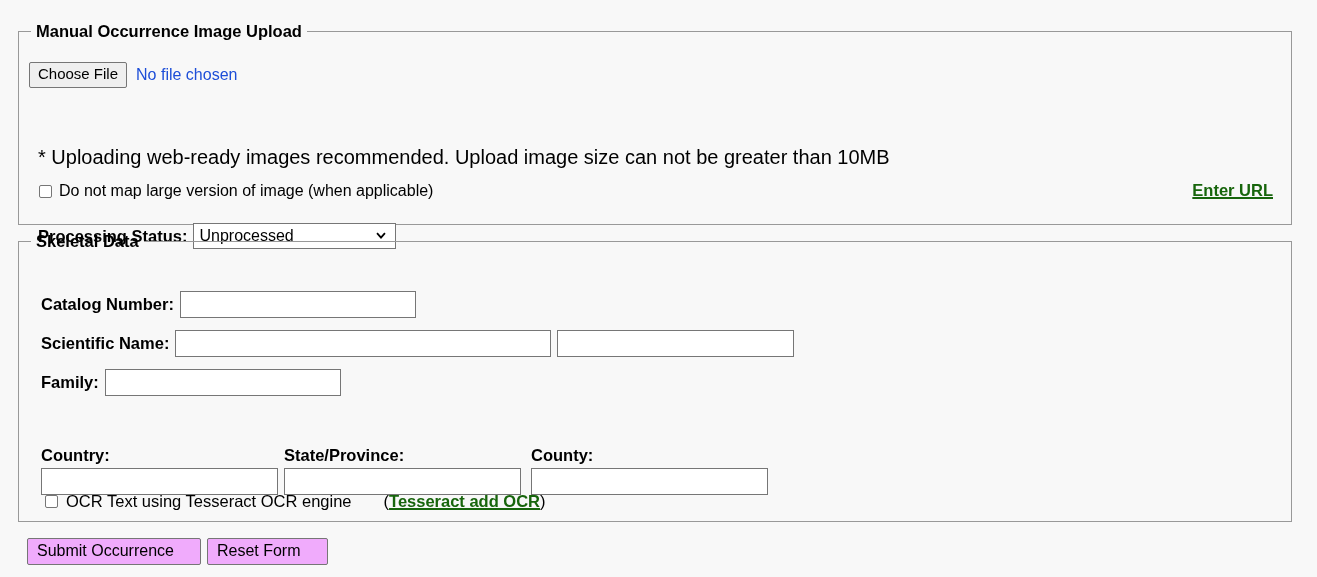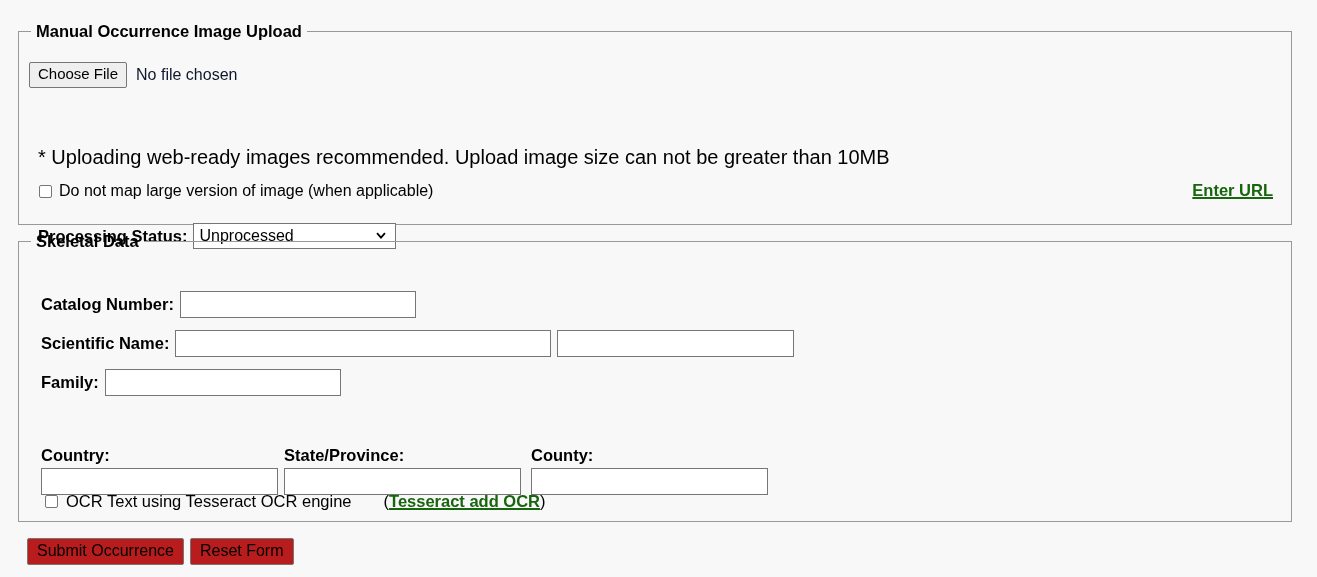--- a/index.html
+++ b/index.html
@@ -74,21 +74,21 @@
     background: #efefef;
     border: 1px solid #767676;
     border-radius: 2px;
     padding: 3px 8px 4px 8px;
     line-height: 1.1;
     cursor: default;
   }
   .file-status {
     font-size: 16px;
     margin-left: 9px;
-    color: #0f172a;
+    color: #1d4ed8;
   }
 
   
   .notice {
     position: absolute;
     left: 19px;
     top: 105px;
     font-size: 20px;
     white-space: nowrap;
   }
@@ -257,24 +257,24 @@
     position: absolute;
     left: 27px;
     top: 538px;
     display: flex;
     gap: 6px;
   }
   .form-btn {
     font-family: "Liberation Sans", sans-serif;
     font-size: 16px;
     color: #000;
-    background: #b91c1c;
+    background: #f0abfc;
     border: 1px solid #767676;
     border-radius: 2px;
-    padding: 3px 9px 4px 9px;
+    padding: 3px 26px 4px 9px;
     line-height: 1.15;
     cursor: default;
   }
 </style>
 </head>
 <body>
 
 <div class="page">
 
   <fieldset id="upload-fieldset">

